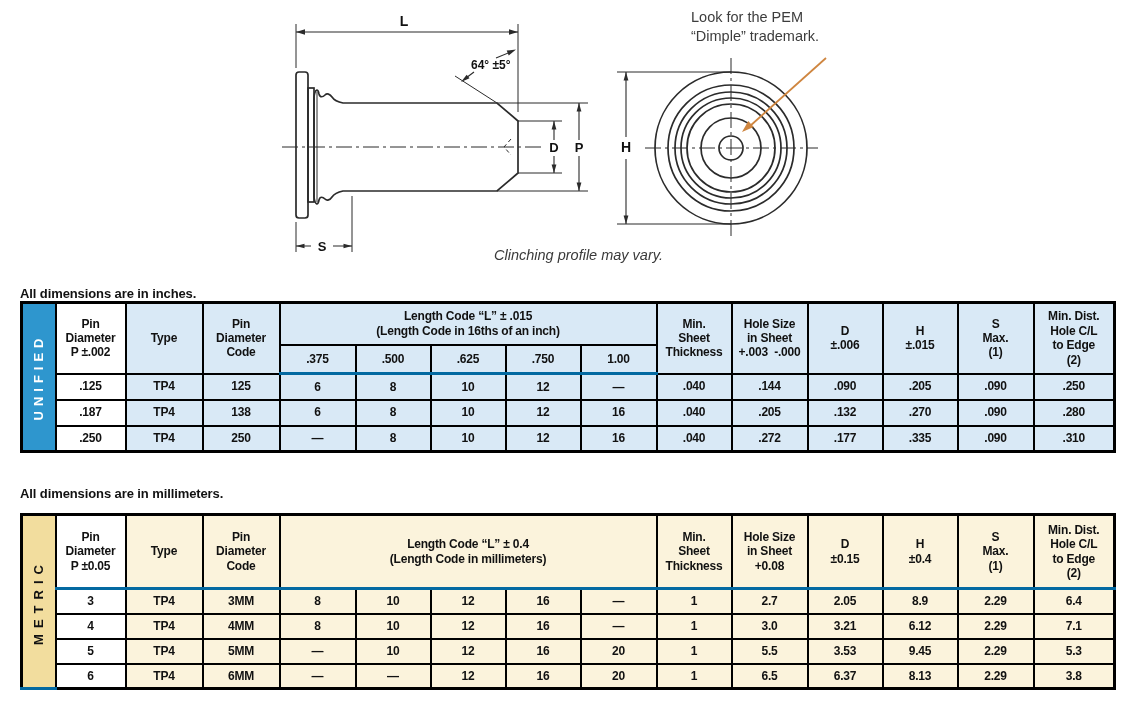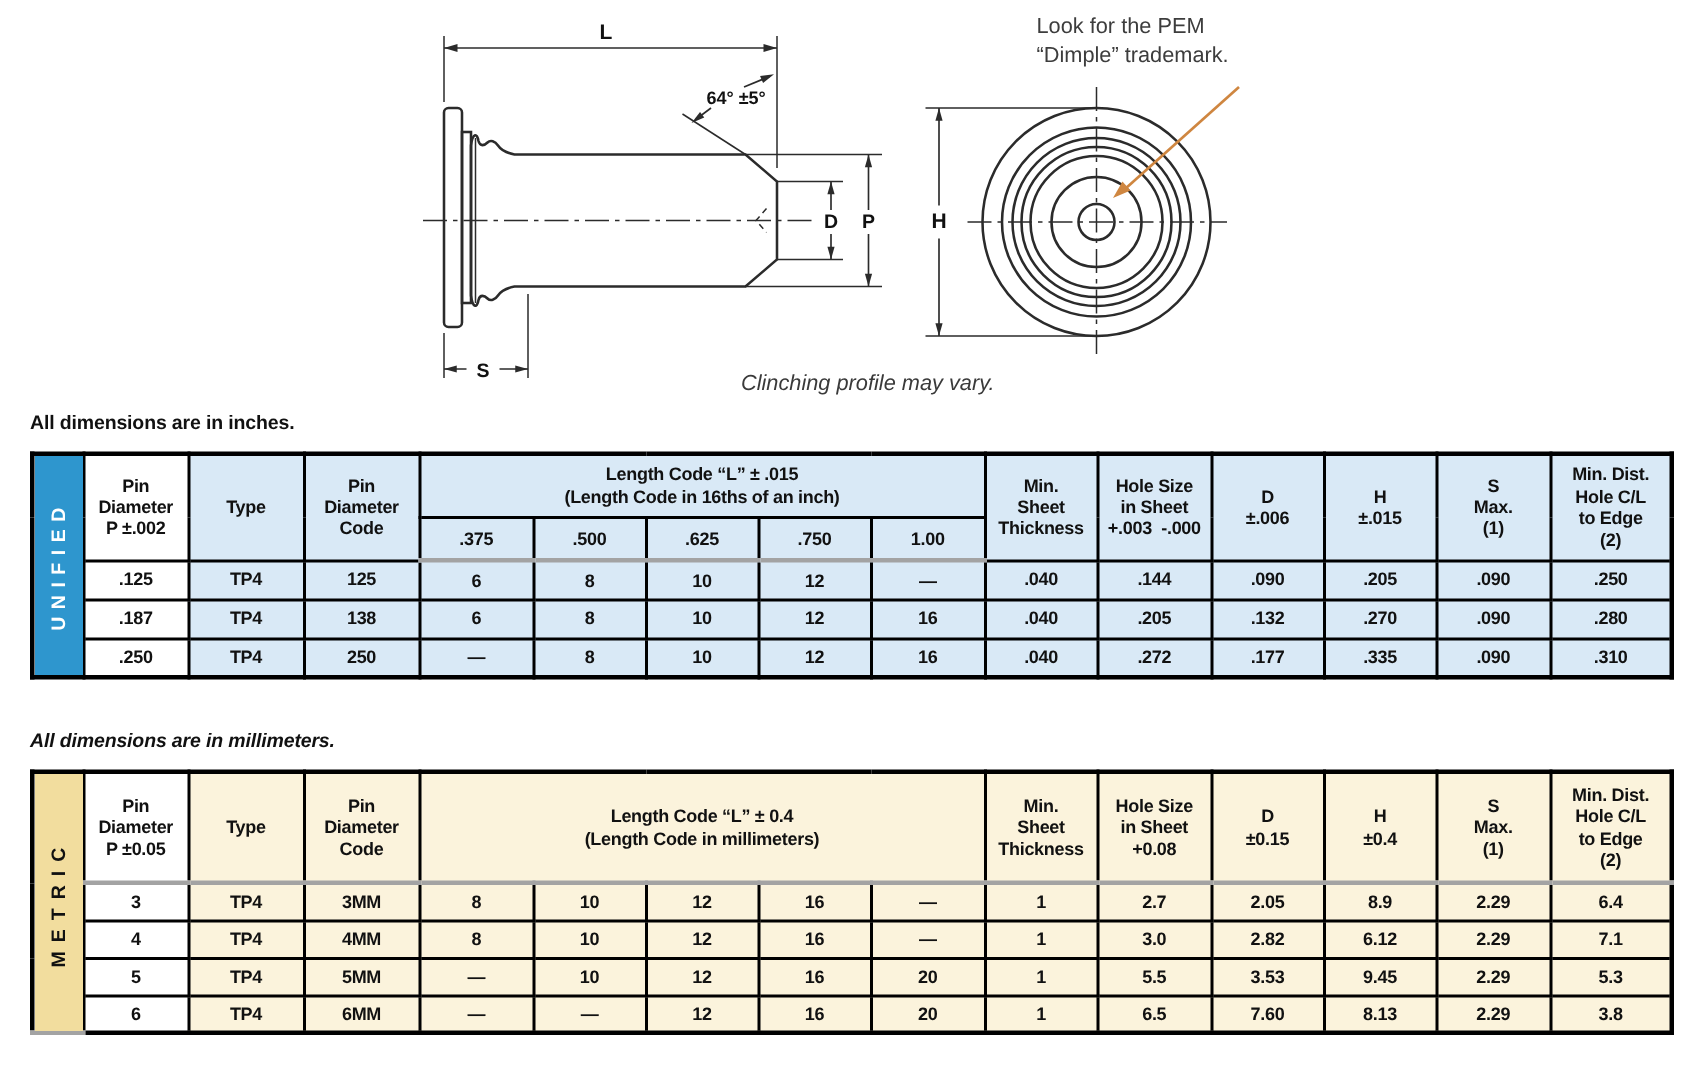--- a/index.html
+++ b/index.html
@@ -7,39 +7,39 @@
     width:1127px;height:712px;position:relative;background:#ffffff;
     font-family:"Liberation Sans", sans-serif;color:#111;overflow:hidden;
   }
   .page{position:absolute;inset:0;}
   svg text{font-family:"Liberation Sans", sans-serif;}
 
   .caption{
     position:absolute;left:20px;font-size:13px;font-weight:bold;color:#111;
     letter-spacing:-0.1px;
   }
-  #caption-inches{top:274px;}
-  #caption-mm{top:486px;font-style:italic;}
+  #caption-inches{top:286px;}
+  #caption-mm{top:486px;}
 
   table.spec{
     position:absolute;left:20px;border-collapse:collapse;table-layout:fixed;
     width:1093px;border:3px solid #000;
   }
   #unified-table{top:301px;}
   #metric-table{top:513px;}
   table.spec td, table.spec th{
     border:2px solid #000;text-align:center;vertical-align:middle;
     padding:1px 2px;font-size:12px;font-weight:bold;letter-spacing:-0.2px;
     line-height:1.2;white-space:pre-line;
   }
   #unified-table td, #unified-table th{background:var(--unified-cell);}
   #metric-table td, #metric-table th{background:var(--metric-cell);}
   table.spec .wcell{background:#ffffff !important;}
   tr.hrow th{border-bottom-width:2px;}
-  tr.hsep th, tr.hsep td{border-bottom:3px solid #a3a3a3;}
+  tr.hsep th, tr.hsep td{border-bottom:3px solid #0369a1;}
   td.sidebar{position:relative;padding:0;}
   #unified-table td.sidebar{background:var(--unified-accent);}
   #metric-table td.sidebar{background:var(--metric-accent);}
   .vlabel{
     position:absolute;top:50%;left:50%;
     transform:translate(-50%,-50%) rotate(180deg);
     writing-mode:vertical-rl;font-weight:bold;font-size:13px;
   }
   #unified-table .vlabel{color:#ffffff;letter-spacing:5px;}
   #metric-table .vlabel{color:#111;letter-spacing:6px;}
@@ -311,21 +311,21 @@
         <td class="wcell">4</td>
         <td>TP4</td>
         <td>4MM</td>
         <td>8</td>
         <td>10</td>
         <td>12</td>
         <td>16</td>
         <td>—</td>
         <td>1</td>
         <td>3.0</td>
-        <td>2.82</td>
+        <td>3.21</td>
         <td>6.12</td>
         <td>2.29</td>
         <td>7.1</td>
       </tr>
       <tr style="height:25px;">
         <td class="wcell">5</td>
         <td>TP4</td>
         <td>5MM</td>
         <td>—</td>
         <td>10</td>
@@ -343,21 +343,21 @@
         <td class="wcell">6</td>
         <td>TP4</td>
         <td>6MM</td>
         <td>—</td>
         <td>—</td>
         <td>12</td>
         <td>16</td>
         <td>20</td>
         <td>1</td>
         <td>6.5</td>
-        <td>7.60</td>
+        <td>6.37</td>
         <td>8.13</td>
         <td>2.29</td>
         <td>3.8</td>
       </tr>
     </tbody>
   </table>
 
 </div>
 
 </body></html>

